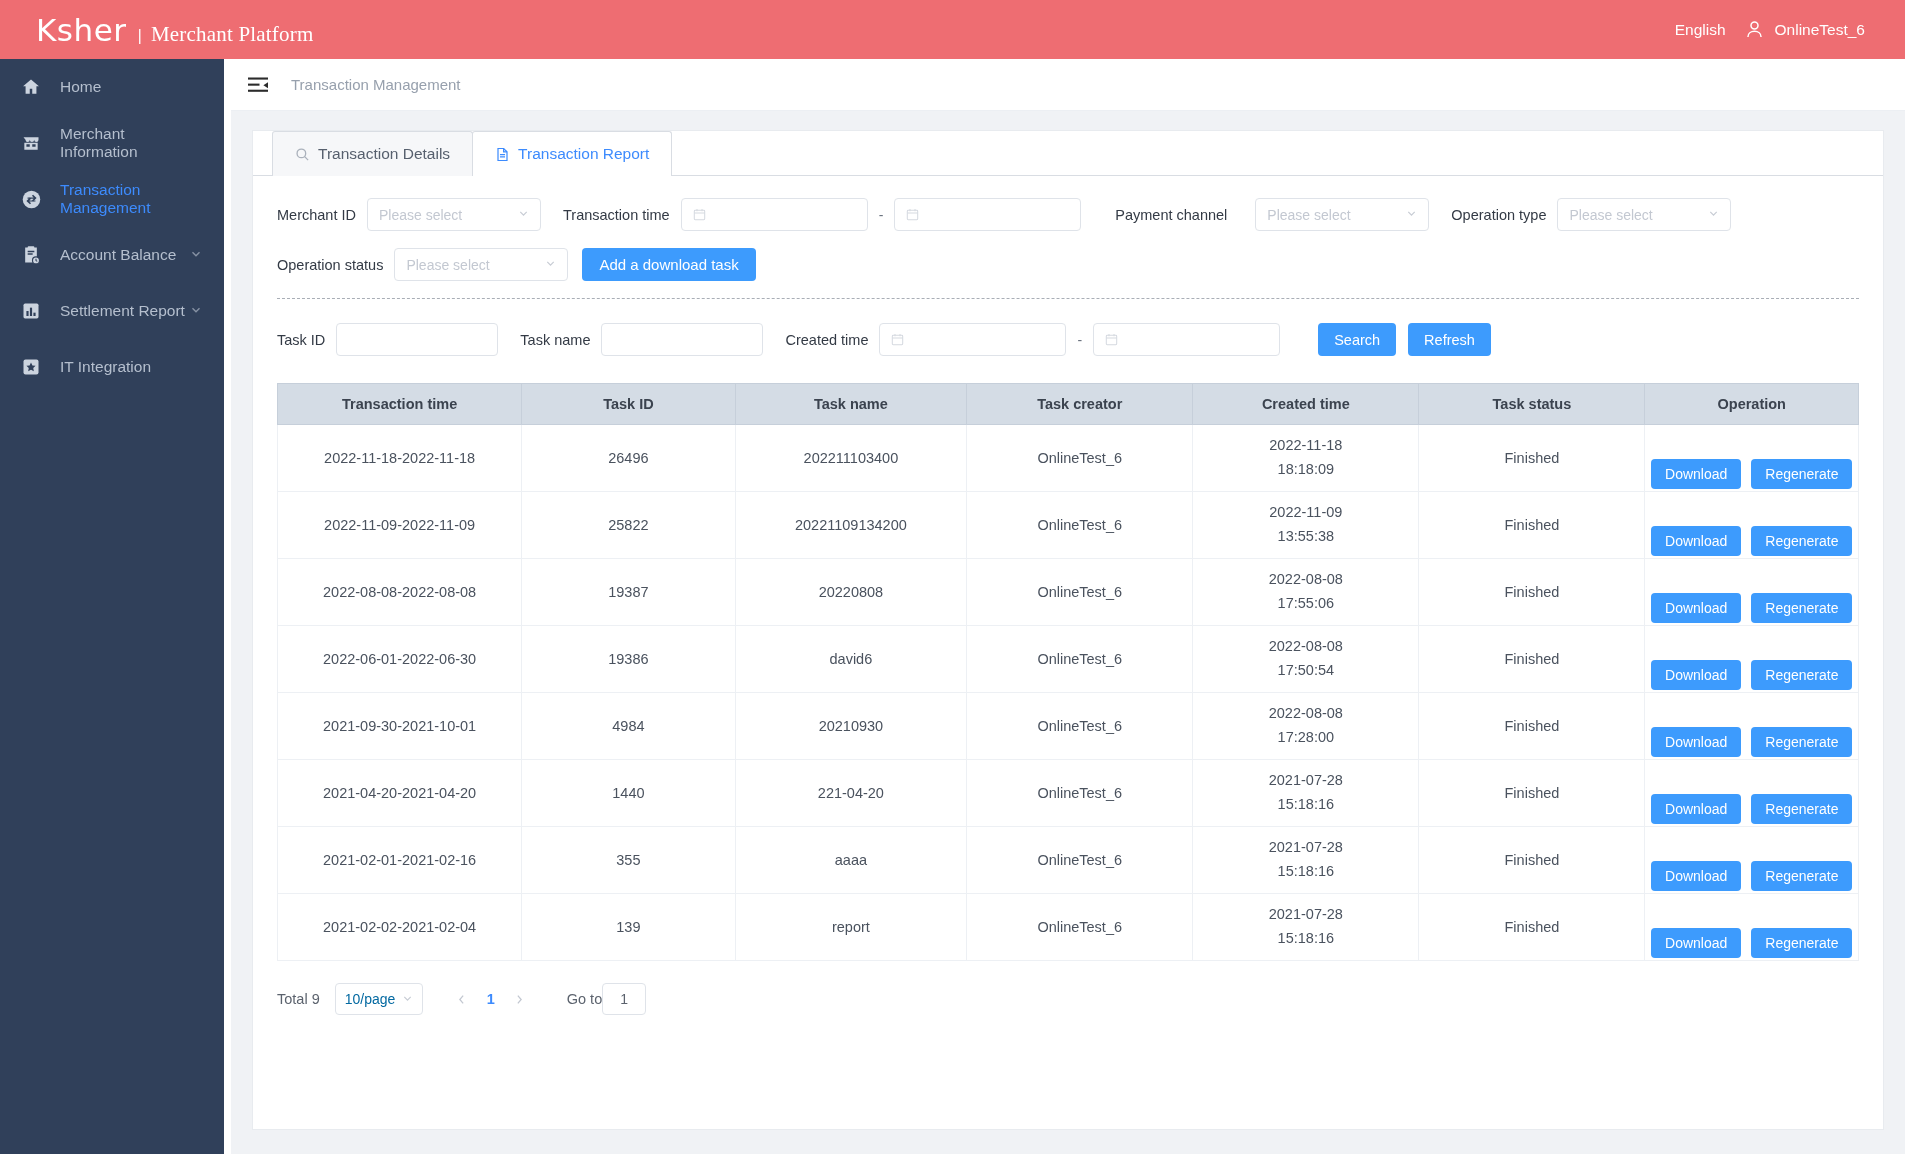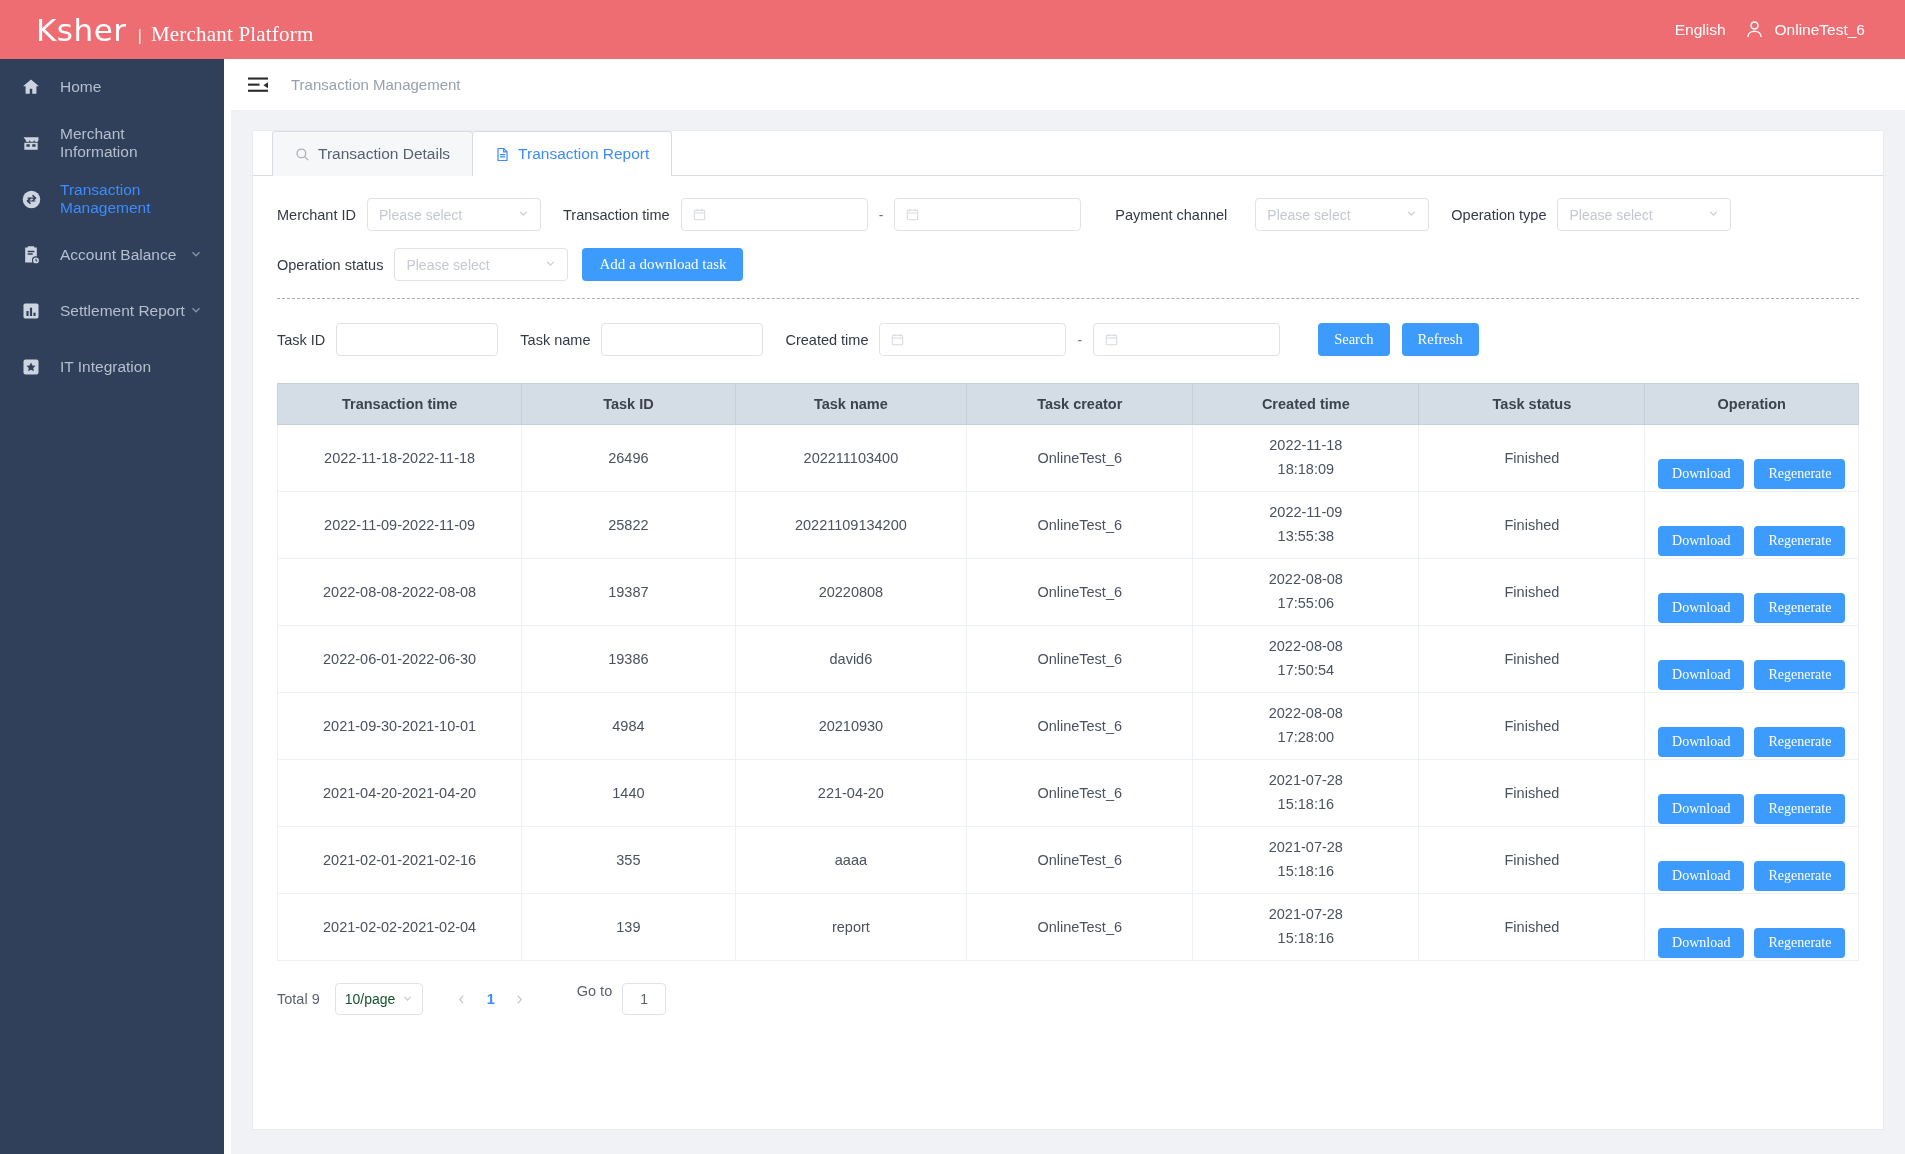--- a/index.html
+++ b/index.html
@@ -89,21 +89,21 @@
   .sel { width: 174px; justify-content: space-between; cursor: pointer; }
   .sel .chev { color: #c7ccd4; font-size: 11px; margin-left: 8px; }
   .dateinput { width: 187px; cursor: pointer; gap: 8px; }
   .cal-ico { width: 13px; height: 13px; flex:0 0 13px; display:block; }
   .range-dash { margin: 0 11px; color: #6c7480; font-size: 14px; }
   .gap-lg { margin-left: 34px; gap: 17px; }
   .gap-md { margin-left: 22px; }
 
   .btn {
     border: none; border-radius: 4px; background: #3d9bfd; color: #fff;
-    font-size: 14.5px; font-family: Liberation Serif, serif;
+    font-size: 14.5px; font-family: Liberation Sans, sans-serif;
     height: 33px; padding: 0 16px; cursor: pointer; white-space: nowrap;
   }
   .btn-add { margin-left: 14px; font-size: 15px; padding: 0 17px; }
 
   .divider-dashed {
     border: none; border-top: 1.6px dashed #a9aeb6;
     margin: 12px 24px 0 24px; height: 0;
   }
 
   
@@ -131,28 +131,28 @@
   .ct-line { display: block; line-height: 1.65; }
   .op-cell { display: flex; align-items: center; justify-content: center; gap: 10px; }
   .op-btn { height: 30px; padding: 0 14px; font-size: 14px; margin-top: 32px; }
 
   
   .pager { display: flex; align-items: center; padding: 22px 24px 26px 24px; font-size: 14.5px; color: #5b626d; }
   .total { margin-right: 15px; }
   .pagesize {
     width: 88px; height: 32px; border: 1px solid #dfe3e9; border-radius: 4px;
     display: flex; align-items: center; justify-content: space-between;
-    padding: 0 9px; font-size: 14px; color: #14532d; cursor: pointer; background:#fff;
+    padding: 0 9px; font-size: 14px; color: #0369a1; cursor: pointer; background:#fff;
   }
   .pagesize .chev { color: #c7ccd4; font-size: 11px; }
   .arrow { width: 30px; height: 30px; display: flex; align-items: center; justify-content: center;
       color: #c3c8d1; cursor: pointer; font-size: 15px; }
   .arrow-prev { margin-left: 24px; }
   .pagenum { min-width: 28px; text-align: center; color: #3d8bfd; font-weight: 700; cursor: pointer; font-size:14.5px; }
-  .goto { margin-left: 42px; display: flex; gap: 10px; }
+  .goto { margin-left: 32px; display: flex; align-items: center; }
   .goto-input { width: 44px; height: 32px; border: 1px solid #dfe3e9; border-radius: 4px;
       text-align: center; font-size: 14px; color: #5b626d;
       font-family:"Liberation Sans", sans-serif; }
 </style>
 </head>
 <body>
 
 <div class="app">
 
   <div class="topbar">

